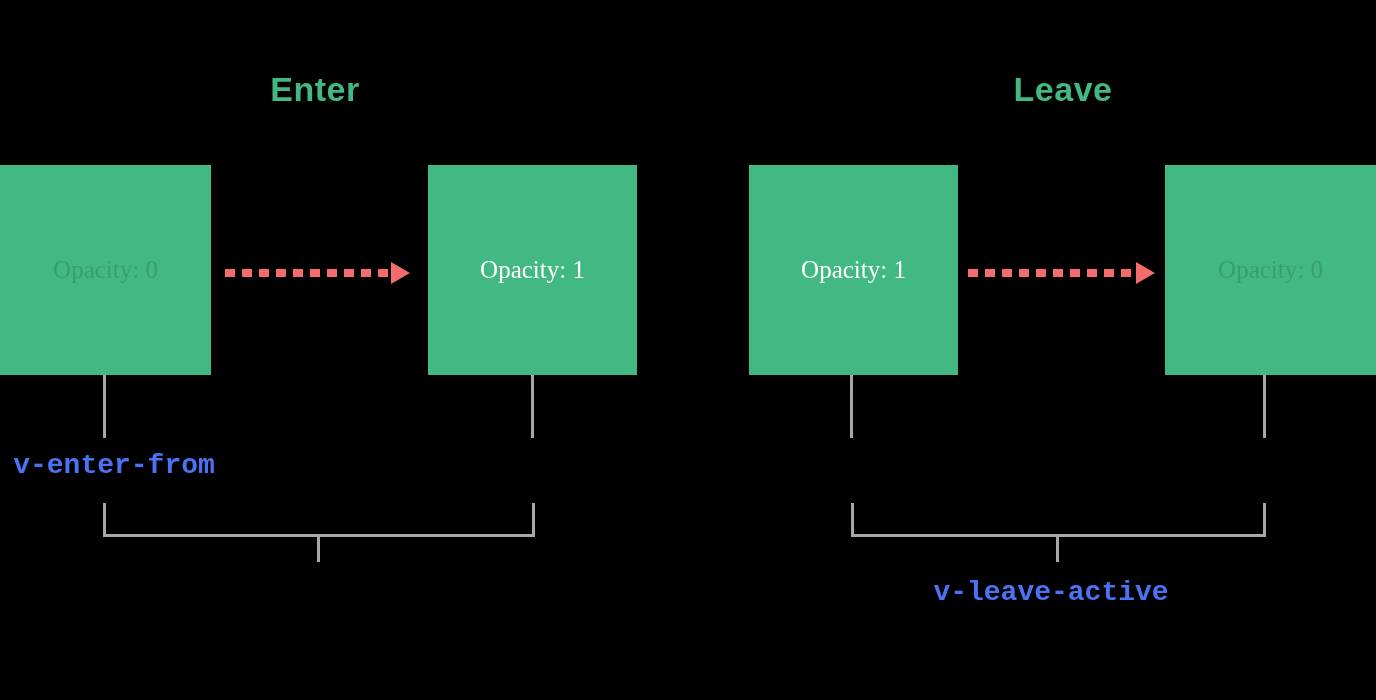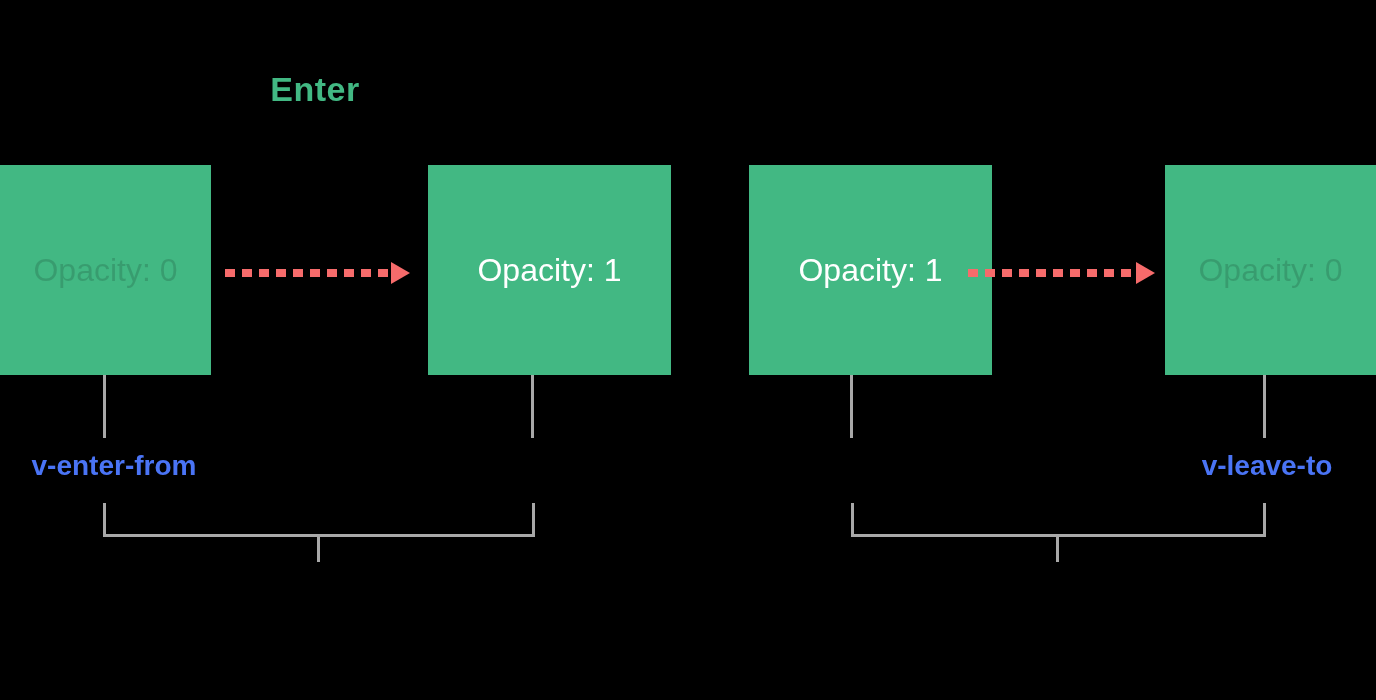--- a/index.html
+++ b/index.html
@@ -18,33 +18,34 @@
     font-size:34px;
     font-weight:bold;
     letter-spacing:0.5px;
   }
   .title-enter{left:315px;}
   .title-leave{left:1063px;}
 
   .box{
     position:absolute;
     top:165px;
-    width:243px;height:210px;
+    width:209px;height:210px;
     background:#42b883;
     display:flex;align-items:center;justify-content:center;
   }
   .box-1{left:0;width:211px;}
   .box-2{left:428px;}
   .box-3{left:749px;}
   .box-4{left:1165px;width:211px;}
   .box-label{
-    font-size:32px;
+    font-size:25px;
     font-weight:500;
     color:#ffffff;
     white-space:nowrap;
+    font-family:Liberation Serif, serif;
   }
   .box-label.faded{color:rgba(0,0,0,0.15);}
 
   .dash-line{
     position:absolute;
     top:269px;
     height:8px;
     background-image:repeating-linear-gradient(90deg,#f66b6b 0 10px,transparent 10px 17px);
   }
   .dash-enter{left:225px;width:167px;}
@@ -68,21 +69,21 @@
   }
   .vline-1{left:103px;}
   .vline-2{left:531px;}
   .vline-3{left:850px;}
   .vline-4{left:1263px;}
 
   .class-label{
     position:absolute;
     transform:translateX(-50%);
     color:#4a74f5;
-    font-family:Liberation Sans, sans-serif;
+    font-family:Liberation Mono, monospace;
     font-size:28px;
     font-weight:bold;
     white-space:nowrap;
   }
   .row-fromto{top:450px;}
   .lbl-enter-from{left:114px;}
   .lbl-enter-to{left:535px;}
   .lbl-leave-from{left:857px;}
   .lbl-leave-to{left:1267px;}
 
@@ -109,20 +110,21 @@
   .row-active{top:577px;}
   .lbl-enter-active{left:326px;}
   .lbl-leave-active{left:1051px;}
 </style>
 </head>
 <body>
 
 <div class="stage">
 
   <div class="section-title title-enter">Enter</div>
+  <div class="section-title title-leave">Leave</div>
 
   <div class="box box-1">
     <span class="box-label faded">Opacity: 0</span>
   </div>
 
   <div class="dash-line dash-enter"></div>
   <div class="arrow-head head-enter"></div>
 
   <div class="box box-2">
     <span class="box-label">Opacity: 1</span>
@@ -138,21 +140,21 @@
   <div class="box box-4">
     <span class="box-label faded">Opacity: 0</span>
   </div>
 
   <div class="vline vline-1"></div>
   <div class="vline vline-2"></div>
   <div class="vline vline-3"></div>
   <div class="vline vline-4"></div>
 
   <div class="class-label row-fromto lbl-enter-from">v-enter-from</div>
-  <div class="class-label row-fromto lbl-leave-to">v-leave-to</div>
 
   <div class="bracket bracket-enter"></div>
   <div class="bracket-stub stub-enter"></div>
   <div class="bracket bracket-leave"></div>
   <div class="bracket-stub stub-leave"></div>
 
+  <div class="class-label row-active lbl-leave-active">v-leave-active</div>
 
 </div>
 
 </body></html>

